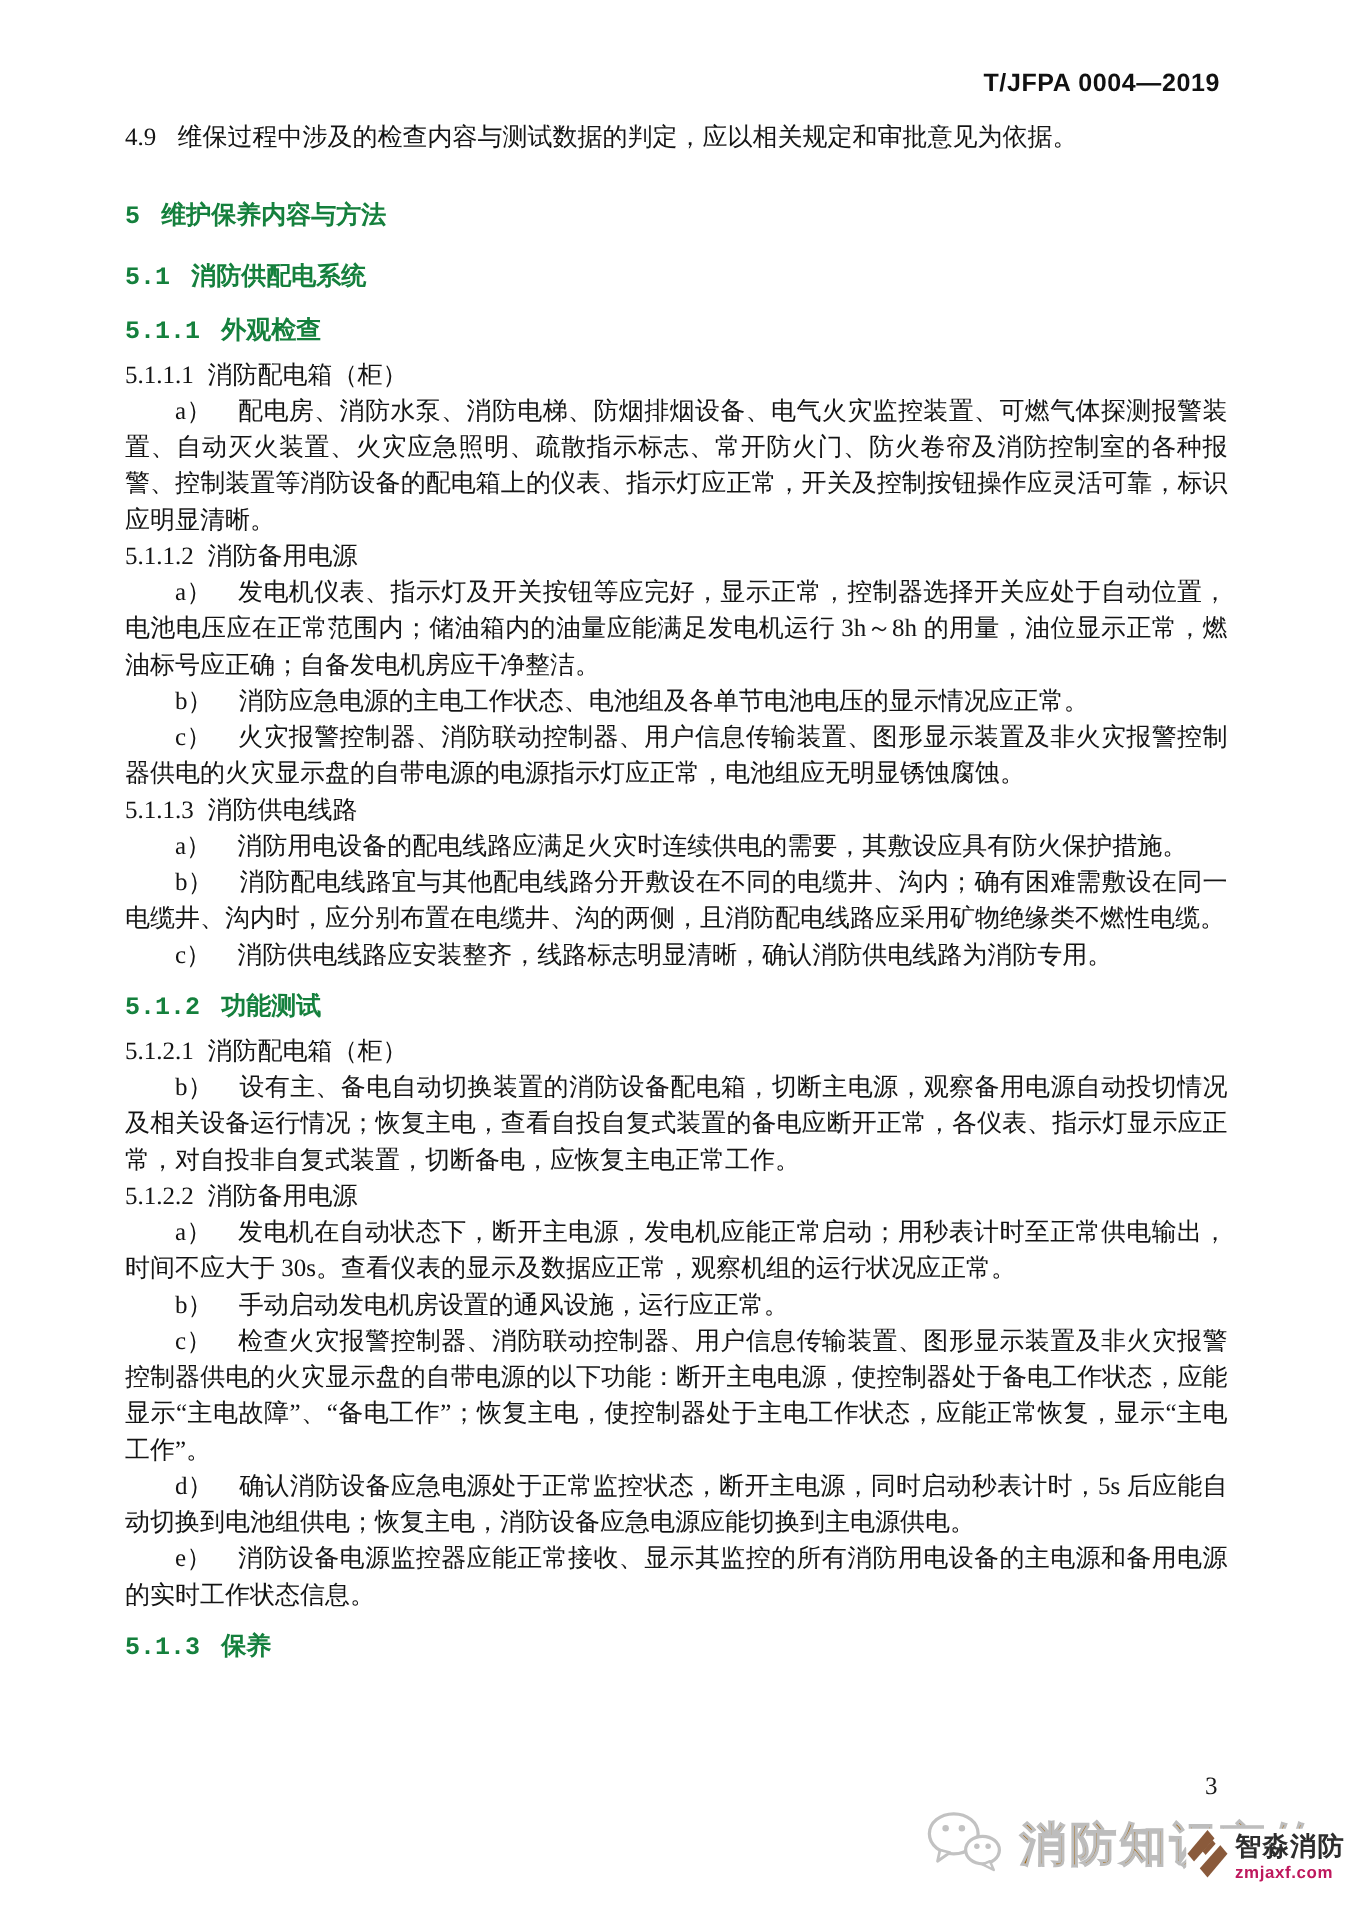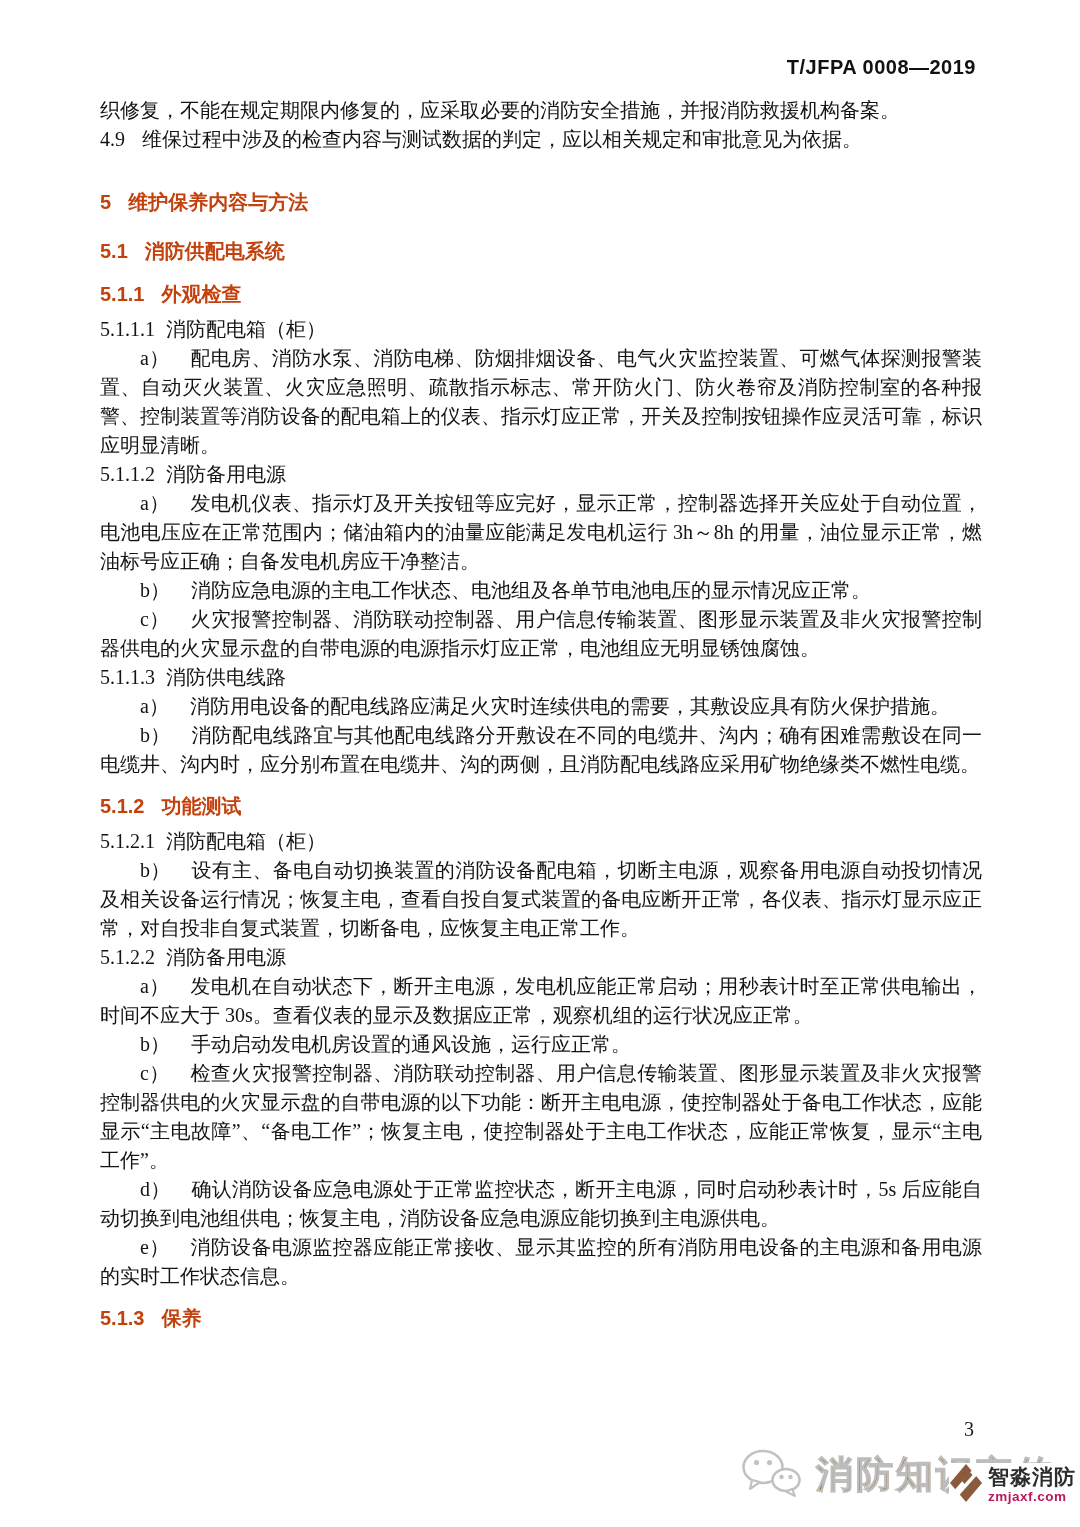--- a/index.html
+++ b/index.html
@@ -19,22 +19,22 @@
   .content{
     position:absolute;left:100px;top:96px;width:882px;
     font-size:20px;line-height:29px;text-align:justify;
   }
   .content p{margin:0;}
   .p-item{text-indent:2em;}
   .p-item .marker{margin-right:1.05em;}
   .p-clause .num{margin-right:0.85em;}
   .subclause .num{margin-right:0.55em;}
   .hd{
-    font-family:Liberation Sans, sans-serif;
-    font-weight:700;font-size:20px;line-height:29px;color:#c2410c;
+    font-family:Liberation Mono, monospace;
+    font-weight:700;font-size:20px;line-height:29px;color:#15803d;
     margin:0;
   }
   .hd .hnum{margin-right:0.85em;}
   .hd1{margin:34px 0 20px;}
   .hd2{margin:20px 0 14px;}
   .hd3{margin:13px 0 6px;}
   .page-number{
     position:absolute;top:1418px;right:106px;
     font-size:20px;color:#1a1a1a;
   }
@@ -62,45 +62,45 @@
   .wm-brand .brand-url{
     font-family:"Liberation Sans","DejaVu Sans",sans-serif;
     font-size:13.5px;font-weight:700;color:#be185d;margin-top:3px;letter-spacing:0.5px;
   }
 </style>
 </head>
 <body>
 
 <div class="page">
 
-  <div class="doc-number">T/JFPA 0008—2019</div>
+  <div class="doc-number">T/JFPA 0004—2019</div>
 
   <div class="content">
 
-    <p class="p-carry">织修复，不能在规定期限内修复的，应采取必要的消防安全措施，并报消防救援机构备案。</p>
 
     <p class="p-clause"><span class="num">4.9</span><span>维保过程中涉及的检查内容与测试数据的判定，应以相关规定和审批意见为依据。</span></p>
 
     <h2 class="hd hd1"><span class="hnum">5</span><span>维护保养内容与方法</span></h2>
 
     <h3 class="hd hd2"><span class="hnum">5.1</span><span>消防供配电系统</span></h3>
 
     <h4 class="hd hd3"><span class="hnum">5.1.1</span><span>外观检查</span></h4>
 
     <p class="subclause"><span class="num">5.1.1.1</span><span>消防配电箱（柜）</span></p>
     <p class="p-item"><span class="marker">a）</span><span>配电房、消防水泵、消防电梯、防烟排烟设备、电气火灾监控装置、可燃气体探测报警装置、自动灭火装置、火灾应急照明、疏散指示标志、常开防火门、防火卷帘及消防控制室的各种报警、控制装置等消防设备的配电箱上的仪表、指示灯应正常，开关及控制按钮操作应灵活可靠，标识应明显清晰。</span></p>
 
     <p class="subclause"><span class="num">5.1.1.2</span><span>消防备用电源</span></p>
     <p class="p-item"><span class="marker">a）</span><span>发电机仪表、指示灯及开关按钮等应完好，显示正常，控制器选择开关应处于自动位置，电池电压应在正常范围内；储油箱内的油量应能满足发电机运行 3h～8h 的用量，油位显示正常，燃油标号应正确；自备发电机房应干净整洁。</span></p>
     <p class="p-item"><span class="marker">b）</span><span>消防应急电源的主电工作状态、电池组及各单节电池电压的显示情况应正常。</span></p>
     <p class="p-item"><span class="marker">c）</span><span>火灾报警控制器、消防联动控制器、用户信息传输装置、图形显示装置及非火灾报警控制器供电的火灾显示盘的自带电源的电源指示灯应正常，电池组应无明显锈蚀腐蚀。</span></p>
 
     <p class="subclause"><span class="num">5.1.1.3</span><span>消防供电线路</span></p>
     <p class="p-item"><span class="marker">a）</span><span>消防用电设备的配电线路应满足火灾时连续供电的需要，其敷设应具有防火保护措施。</span></p>
     <p class="p-item"><span class="marker">b）</span><span>消防配电线路宜与其他配电线路分开敷设在不同的电缆井、沟内；确有困难需敷设在同一电缆井、沟内时，应分别布置在电缆井、沟的两侧，且消防配电线路应采用矿物绝缘类不燃性电缆。</span></p>
+    <p class="p-item"><span class="marker">c）</span><span>消防供电线路应安装整齐，线路标志明显清晰，确认消防供电线路为消防专用。</span></p>
 
     <h4 class="hd hd3"><span class="hnum">5.1.2</span><span>功能测试</span></h4>
 
     <p class="subclause"><span class="num">5.1.2.1</span><span>消防配电箱（柜）</span></p>
     <p class="p-item"><span class="marker">b）</span><span>设有主、备电自动切换装置的消防设备配电箱，切断主电源，观察备用电源自动投切情况及相关设备运行情况；恢复主电，查看自投自复式装置的备电应断开正常，各仪表、指示灯显示应正常，对自投非自复式装置，切断备电，应恢复主电正常工作。</span></p>
 
     <p class="subclause"><span class="num">5.1.2.2</span><span>消防备用电源</span></p>
     <p class="p-item"><span class="marker">a）</span><span>发电机在自动状态下，断开主电源，发电机应能正常启动；用秒表计时至正常供电输出，时间不应大于 30s。查看仪表的显示及数据应正常，观察机组的运行状况应正常。</span></p>
     <p class="p-item"><span class="marker">b）</span><span>手动启动发电机房设置的通风设施，运行应正常。</span></p>
     <p class="p-item"><span class="marker">c）</span><span>检查火灾报警控制器、消防联动控制器、用户信息传输装置、图形显示装置及非火灾报警控制器供电的火灾显示盘的自带电源的以下功能：断开主电电源，使控制器处于备电工作状态，应能显示“主电故障”、“备电工作”；恢复主电，使控制器处于主电工作状态，应能正常恢复，显示“主电工作”。</span></p>

